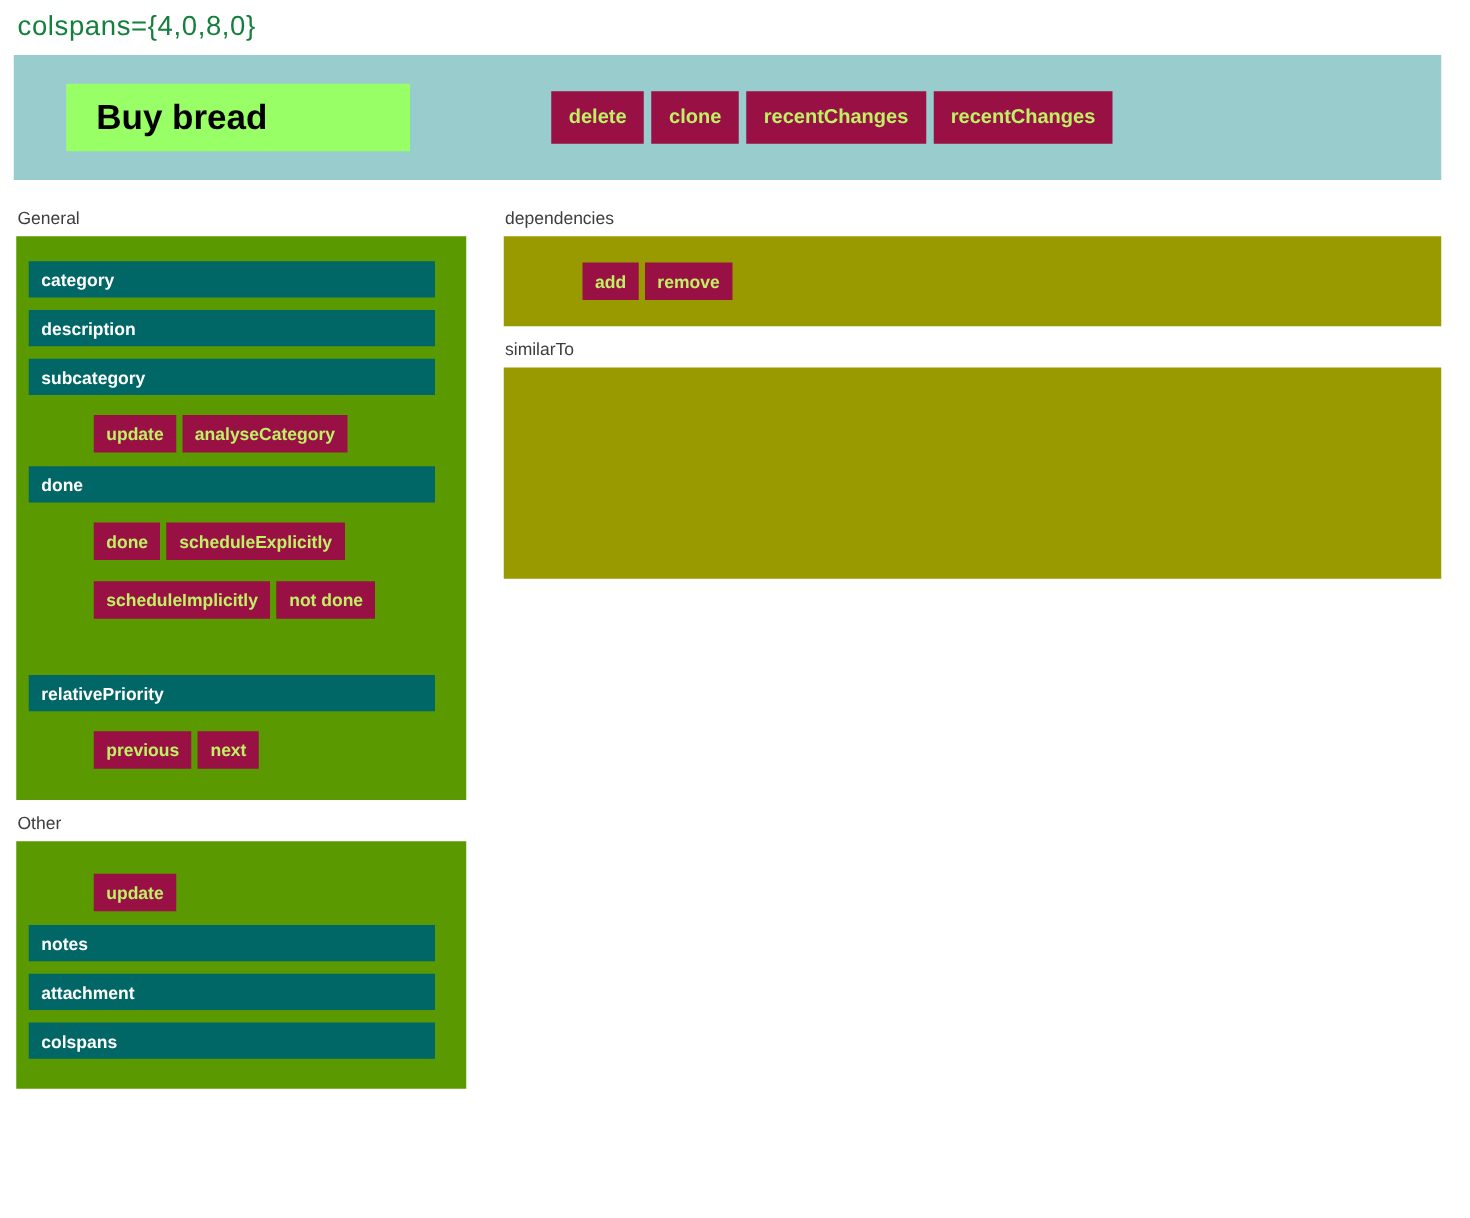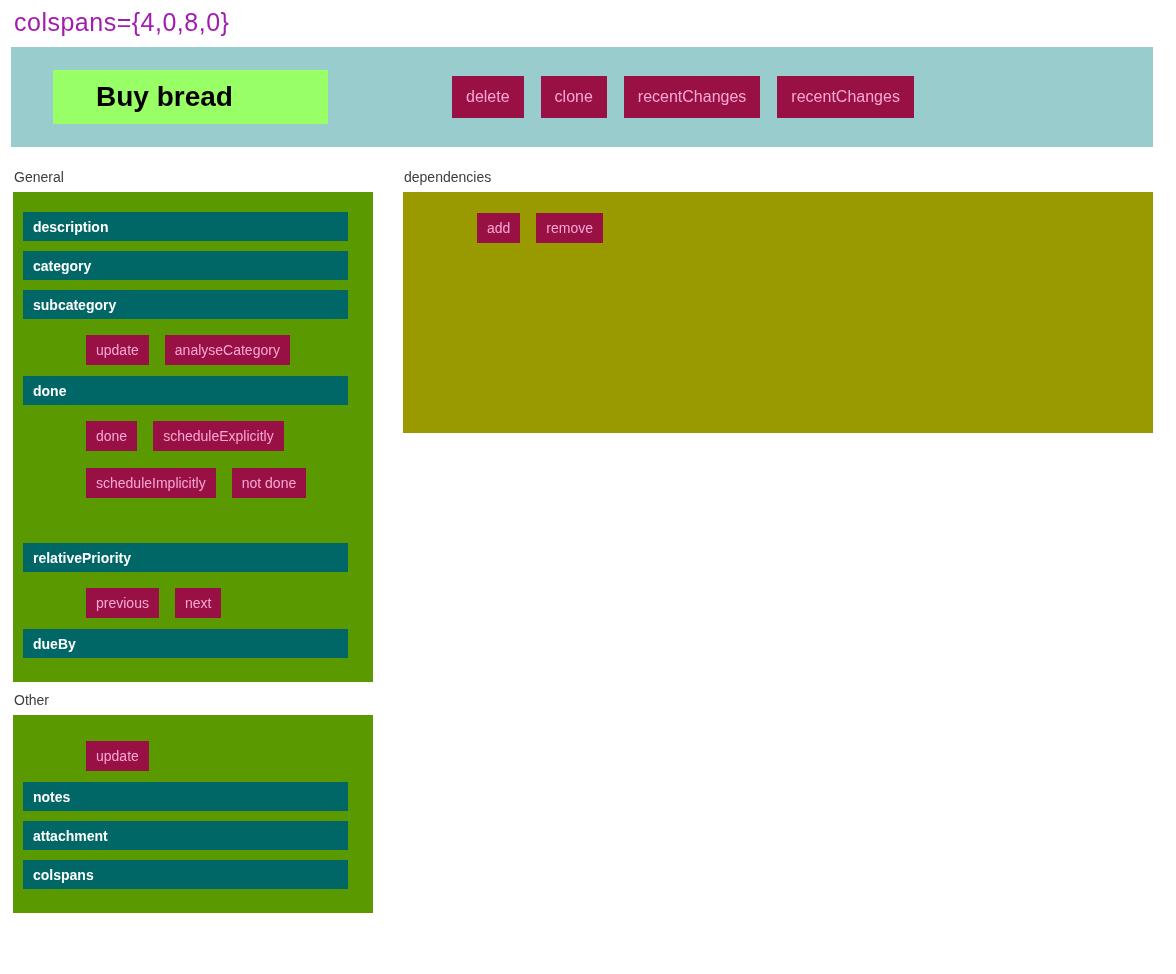--- a/index.html
+++ b/index.html
@@ -3,25 +3,25 @@
 <meta charset="utf-8">
 <style>
   :root{
     --band:#99cccc; --hl:#99ff66; --btn:#991144; --panel-green:#5a9900;
     --panel-olive:#999900; --bar:#006666; --heading:#3d3d3d;
   }
   *{box-sizing:border-box;}
   html,body{margin:0;padding:0;background:#fff;}
   body{width:1176px;font-family:"Liberation Sans",sans-serif;}
   .page{width:1176px;min-height:974px;padding:0 23px 6px 11px;}
-  .title{font-size:25px;font-weight:400;color:#a21caf;margin:0 0 10px 3px;padding-top:8px;letter-spacing:0.5px;}
+  .title{font-size:22px;font-weight:400;color:#15803d;margin:0 0 10px 3px;padding-top:8px;letter-spacing:0.5px;}
   .band{height:100px;background:var(--band);display:flex;align-items:center;}
-  .item-box{margin-left:42px;width:275px;height:54px;background:var(--hl);display:flex;align-items:center;padding-left:43px;font-size:28px;font-weight:bold;color:#000;}
+  .item-box{margin-left:42px;width:275px;height:54px;background:var(--hl);display:flex;align-items:center;padding-left:24px;font-size:28px;font-weight:bold;color:#000;}
   .band-buttons{display:flex;gap:6px;margin-left:113px;}
-  .btn{background:var(--btn);color:#f9a8d4;font-weight:normal;border:none;font-family:inherit;display:inline-flex;align-items:center;white-space:nowrap;cursor:pointer;margin-left:11px;}
+  .btn{background:var(--btn);color:#bef264;font-weight:bold;border:none;font-family:inherit;display:inline-flex;align-items:center;white-space:nowrap;cursor:pointer;}
   .band-btn{height:42px;font-size:16px;padding:0 14px;}
   .sbtn{height:30px;font-size:14px;padding:0 10px;}
   .main{display:flex;gap:30px;margin-top:12px;padding-left:2px;}
   .col-left{flex:0 0 360px;width:360px;}
   .col-right{flex:1;min-width:0;}
   .section-heading{font-size:14px;color:var(--heading);margin:10px 0 7px 1px;}
   .panel{display:flex;flex-direction:column;}
   .panel-green{background:var(--panel-green);padding:20px 25px 14px 10px;}
   .bar{height:29px;background:var(--bar);color:#fff;font-weight:bold;font-size:14px;display:flex;align-items:center;padding-left:10px;margin-bottom:10px;cursor:pointer;}
   .button-row{display:flex;gap:5px;margin:6px 0 11px 52px;align-items:center;}
@@ -44,24 +44,24 @@
         <button class="btn band-btn">recentChanges</button>
         <button class="btn band-btn">recentChanges</button>
       </div>
   </div>
 
   <div class="main">
     <div class="col-left">
         <div class="section-heading">General</div>
         <div class="panel panel-green">
           <div class="bar">
-            <span>description</span>
+            <span>category</span>
           </div>
           <div class="bar">
-            <span>category</span>
+            <span>description</span>
           </div>
           <div class="bar">
             <span>subcategory</span>
           </div>
           <div class="button-row">
             <button class="btn sbtn">update</button>
             <button class="btn sbtn">analyseCategory</button>
           </div>
           <div class="bar">
             <span>done</span>
@@ -76,23 +76,20 @@
           </div>
         </div>
         <div class="panel panel-green">
           <div class="bar">
             <span>relativePriority</span>
           </div>
           <div class="button-row">
             <button class="btn sbtn">previous</button>
             <button class="btn sbtn">next</button>
           </div>
-          <div class="bar">
-            <span>dueBy</span>
-          </div>
         </div>
         <div class="section-heading">Other</div>
         <div class="panel panel-green">
           <div class="button-row">
             <button class="btn sbtn">update</button>
           </div>
           <div class="bar">
             <span>notes</span>
           </div>
           <div class="bar">
@@ -104,16 +101,17 @@
         </div>
       </div>
     <div class="col-right">
         <div class="section-heading">dependencies</div>
         <div class="panel panel-olive panel-toolbar">
           <div class="button-row">
             <button class="btn sbtn">add</button>
             <button class="btn sbtn">remove</button>
           </div>
         </div>
+        <div class="section-heading">similarTo</div>
         <div class="panel panel-olive panel-empty"></div>
       </div>
   </div>
 </div>
 
 </body></html>

